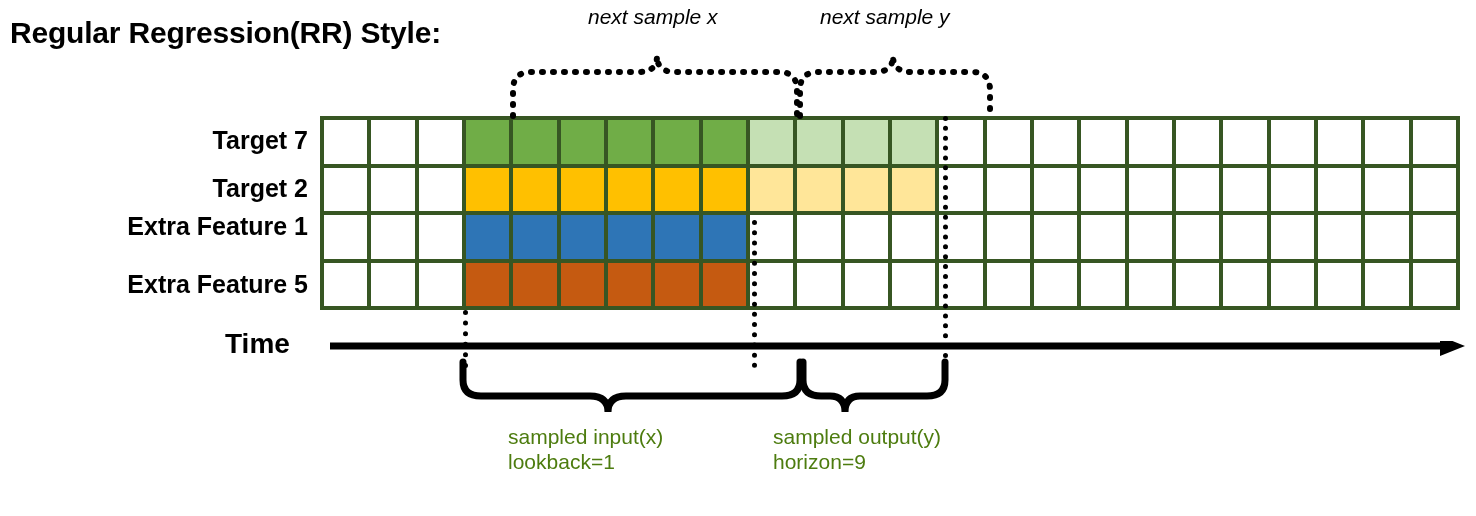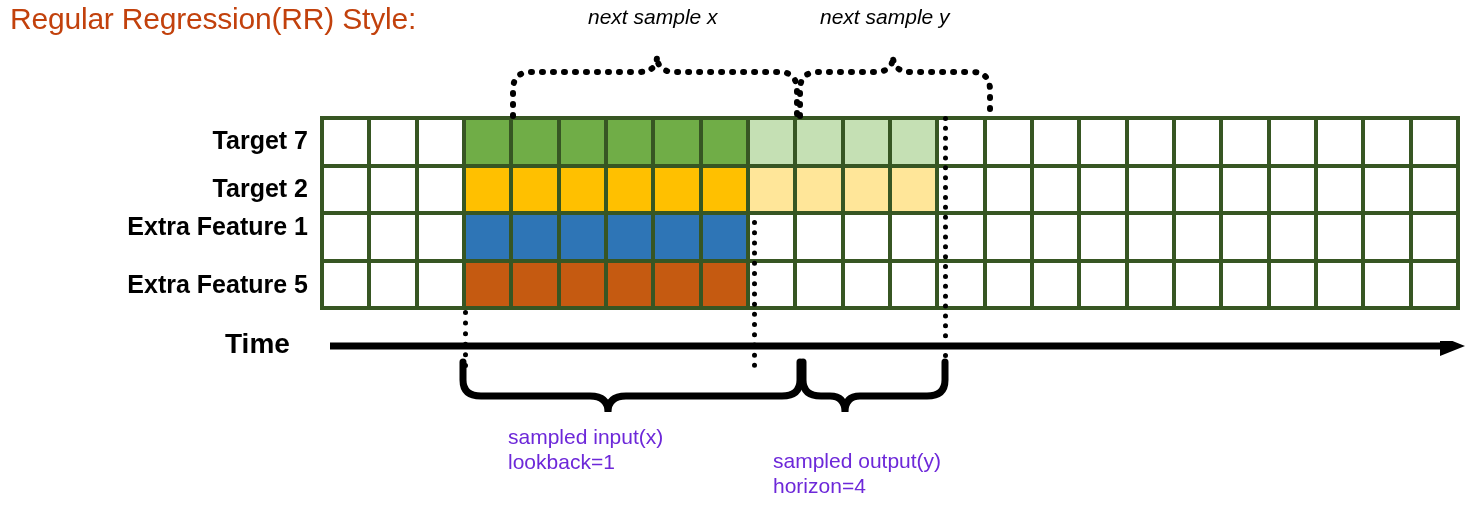--- a/index.html
+++ b/index.html
@@ -12,24 +12,24 @@
     height: 516px;
     position: relative;
     overflow: hidden;
     font-family: "Liberation Sans", sans-serif;
   }
   .abs { position: absolute; }
 
   
   #title {
     left: 10px;
-    top: 2px;
+    top: 16px;
     font-size: 30px;
-    font-weight: normal;
-    color: #c2410c;
+    font-weight: bold;
+    color: #000000;
     letter-spacing: -0.2px;
     white-space: nowrap;
   }
 
   
   .row-label {
     right: 1168px;     
     font-size: 25px;
     font-weight: bold;
     color: #000000;
@@ -76,21 +76,21 @@
   .top-label {
     font-size: 21px;
     font-style: italic;
     color: #000;
     white-space: nowrap;
   }
 
   
   .caption {
     font-size: 21px;
-    color: #6d28d9;
+    color: #4d7c0f;
     white-space: nowrap;
     line-height: 25px;
   }
 </style>
 </head>
 <body>
 
 <div class="abs" id="title">Regular Regression(RR) Style:</div>
 
 <div class="abs row-label" style="top:126px">Target 7</div>
@@ -221,16 +221,16 @@
 
   <path d="M463,362 L463,380 Q463,396 481,396 L590,396 Q608,396 608,412 Q608,396 626,396 L782,396 Q800,396 800,380 L800,362" fill="none" stroke="#000" stroke-width="7" stroke-linecap="round"></path>
 
   <path d="M803,362 L803,380 Q803,396 821,396 L830,396 Q845,396 845,412 Q845,396 860,396 L927,396 Q945,396 945,380 L945,362" fill="none" stroke="#000" stroke-width="7" stroke-linecap="round"></path>
 </svg>
 
 <div class="abs caption" style="left:508px; top:424px;">
   <div>sampled input(x)</div>
   <div>lookback=1</div>
 </div>
-<div class="abs caption" style="left:773px; top:424px;margin-top:24px;">
+<div class="abs caption" style="left:773px; top:424px;">
   <div>sampled output(y)</div>
-  <div>horizon=4</div>
+  <div>horizon=9</div>
 </div>
 
 </body></html>

